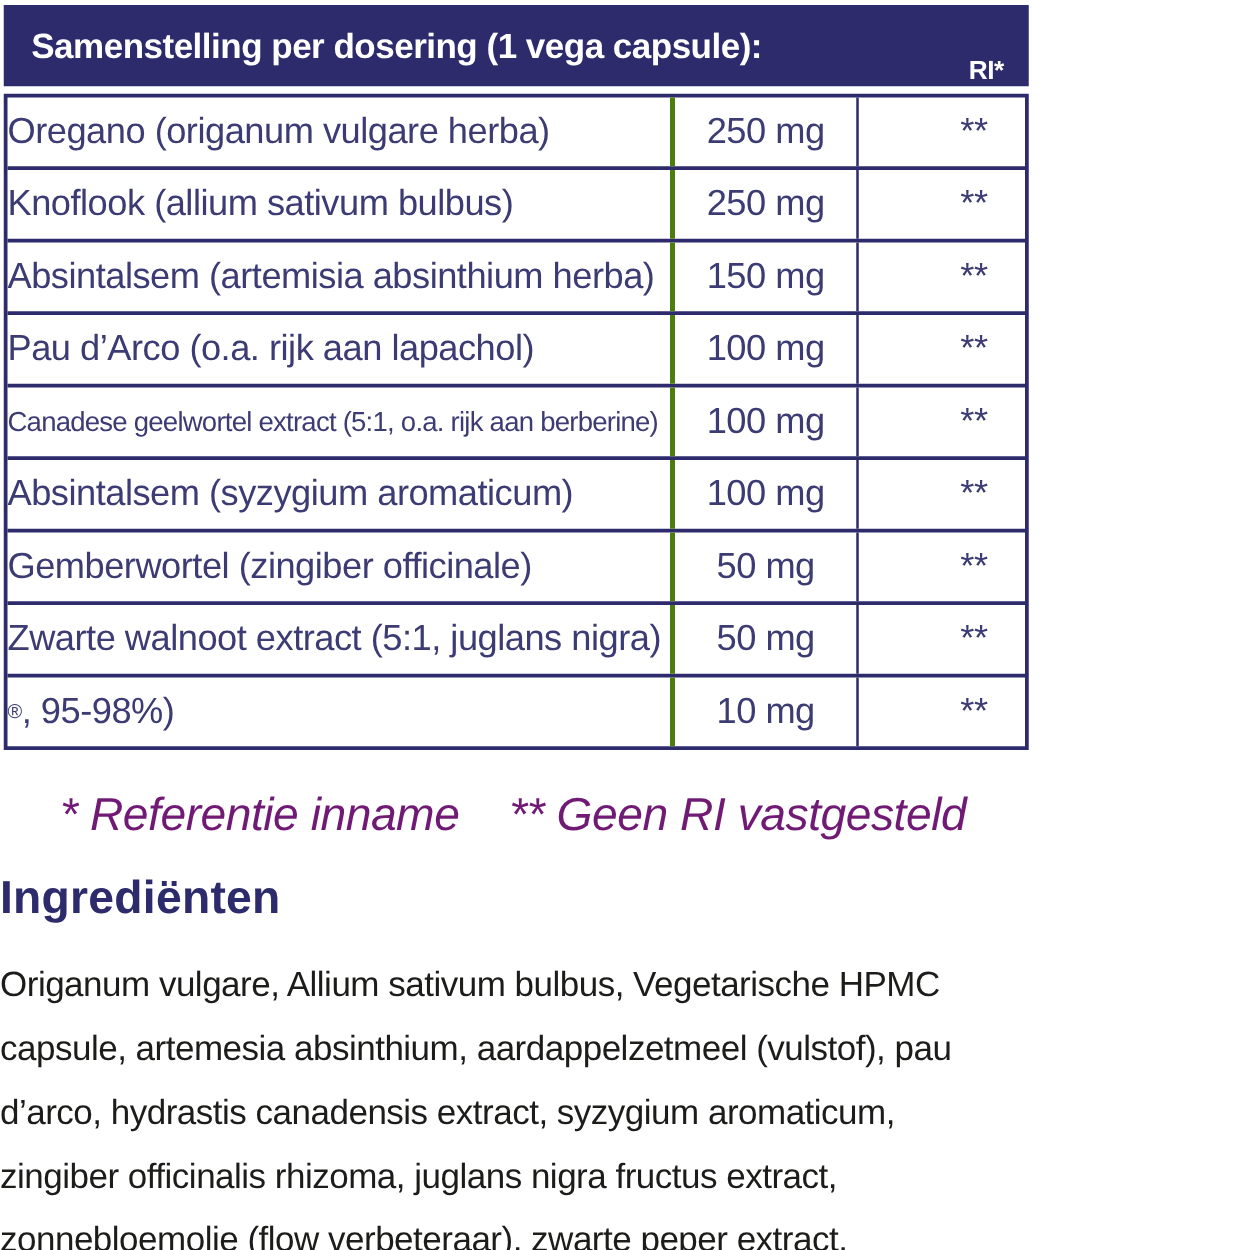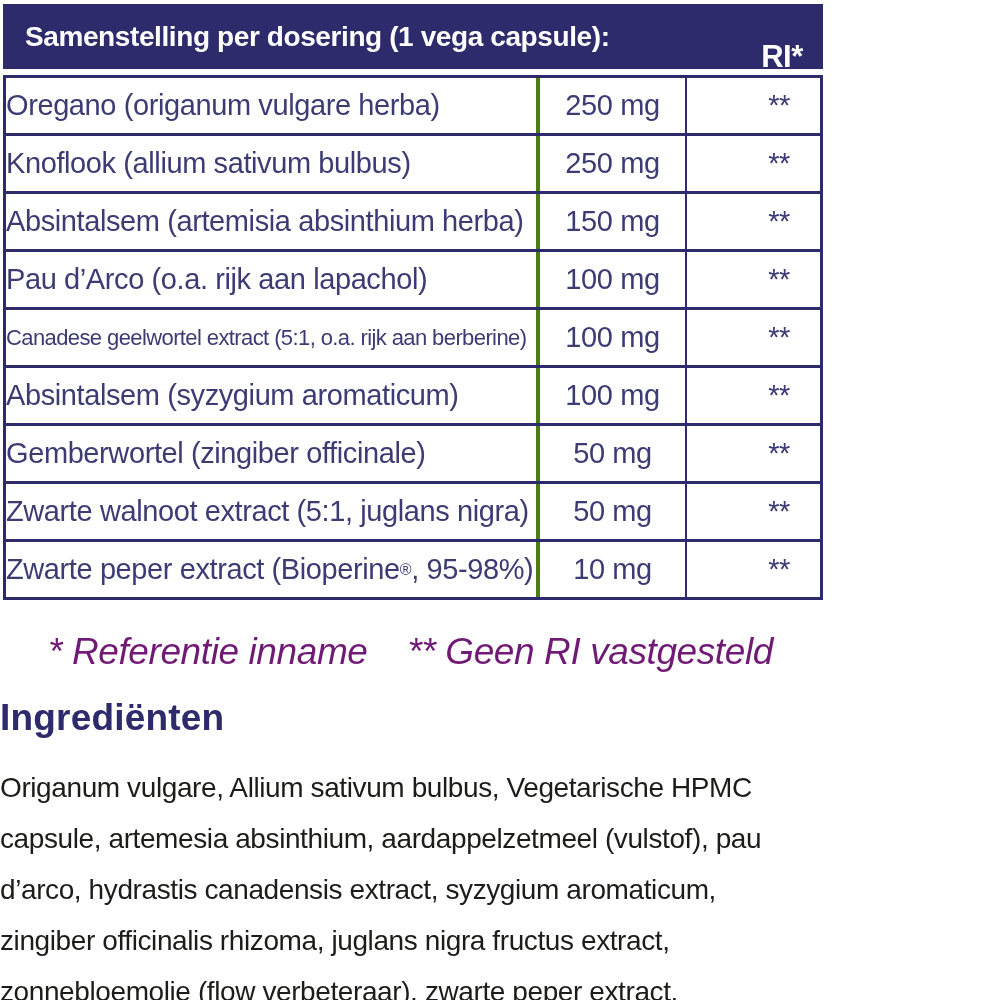--- a/index.html
+++ b/index.html
@@ -19,21 +19,21 @@
     background: #2d2b6b;
     color: #ffffff;
     display: flex;
     align-items: center;
     justify-content: space-between;
     padding: 0 20px 0 22px;
     font-weight: bold;
     font-size: 28px;
     box-sizing: border-box;
   }
-  .hdr .ri-label { font-size: 31px; margin-top: 40px; }
+  .hdr .ri-label { font-size: 21px; margin-top: 40px; }
   
   .tbl {
     margin: 0 3px;
     border: 3px solid #2d2b6b;
   }
   .trow {
     display: flex;
     height: 55px;
     border-bottom: 3px solid #2d2b6b;
     color: #3c3b74;
@@ -140,21 +140,20 @@
     </div>
 
     <div class="trow">
       <div class="cell name">Zwarte walnoot extract (5:1, juglans nigra)</div>
       <div class="cell amt">50 mg</div>
       <div class="cell ri">**</div>
     </div>
 
     <div class="trow">
       <div class="cell name">
-          <span>Zwarte peper extract (Bioperine</span>
           <sup>®</sup>
           <span>, 95-98%)</span>
         </div>
       <div class="cell amt">10 mg</div>
       <div class="cell ri">**</div>
     </div>
 
   </div>
 
   <div class="footnote">

